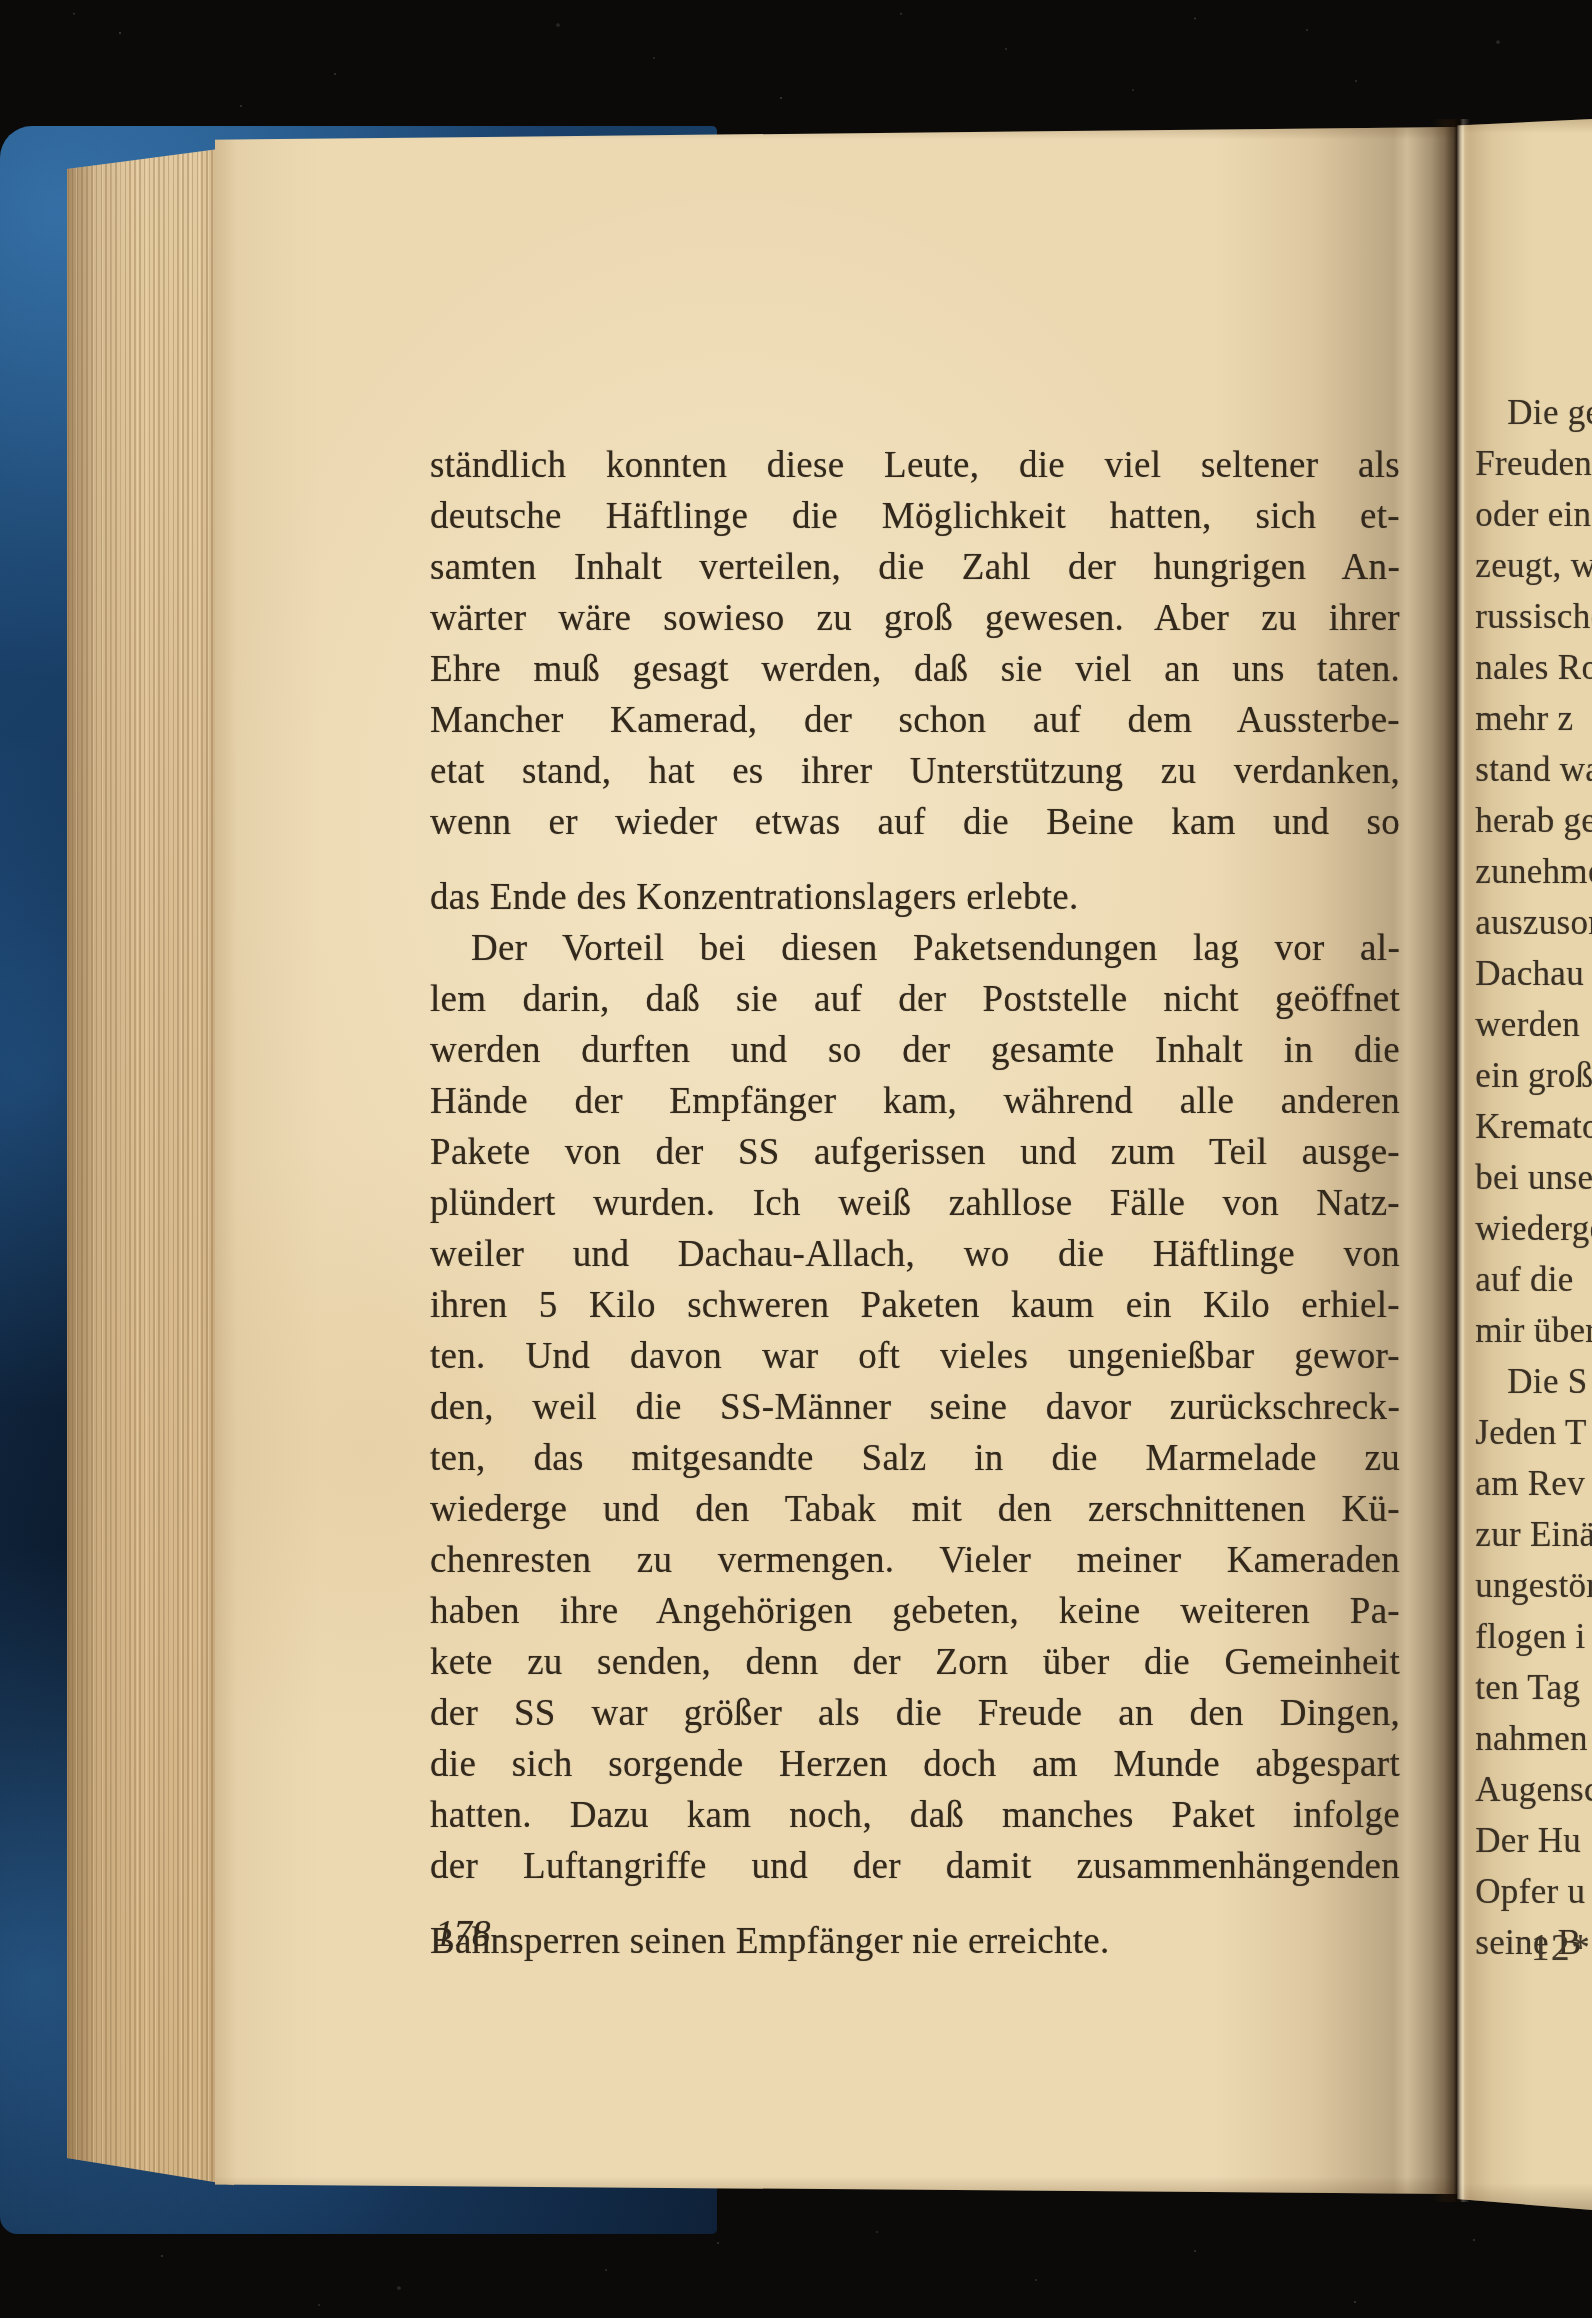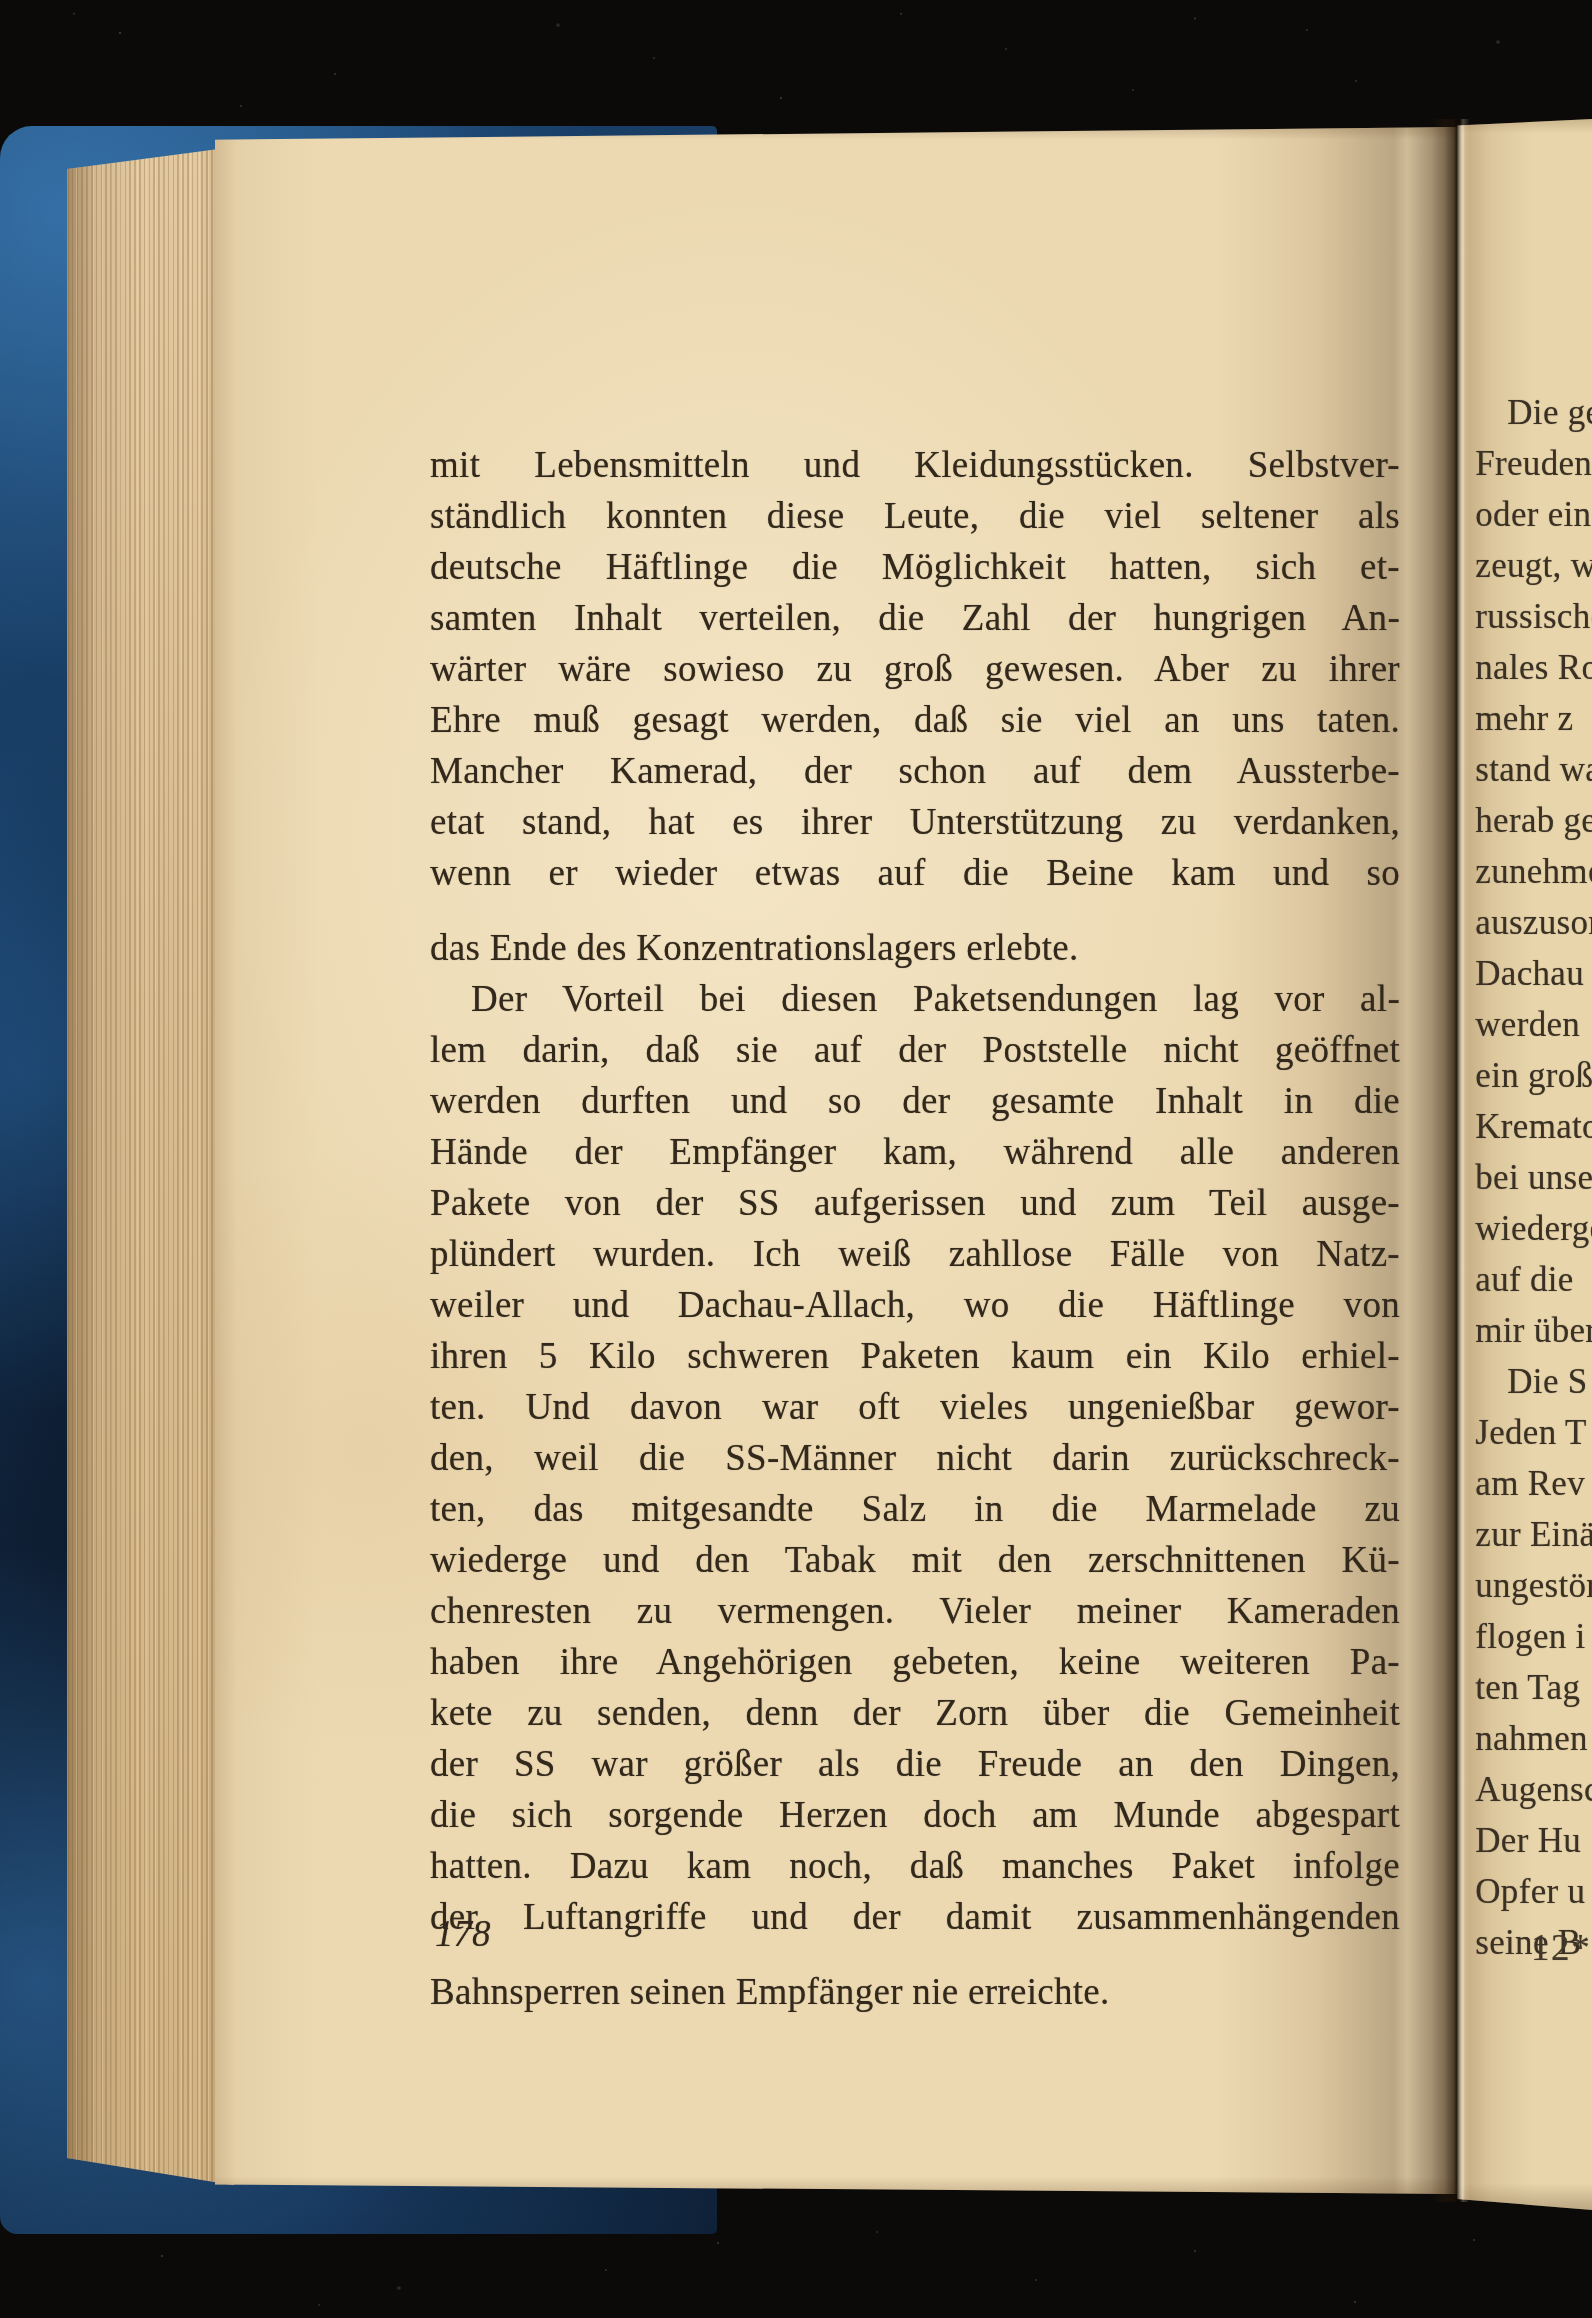--- a/index.html
+++ b/index.html
@@ -129,40 +129,39 @@
 <body>
 
 <div class="abs dust"></div>
 
 <div>
   <div class="abs cover"></div>
   <div class="abs fore-edge"></div>
 
   <div class="abs left-page">
     <div class="abs text-block">
-        <div class="line">mit Lebensmitteln und Kleidungsstücken. Selbstver-</div>
         <div class="line">ständlich konnten diese Leute, die viel seltener als</div>
         <div class="line">deutsche Häftlinge die Möglichkeit hatten, sich et-</div>
         <div class="line">samten Inhalt verteilen, die Zahl der hungrigen An-</div>
         <div class="line">wärter wäre sowieso zu groß gewesen. Aber zu ihrer</div>
         <div class="line">Ehre muß gesagt werden, daß sie viel an uns taten.</div>
         <div class="line">Mancher Kamerad, der schon auf dem Aussterbe-</div>
         <div class="line">etat stand, hat es ihrer Unterstützung zu verdanken,</div>
         <div class="line">wenn er wieder etwas auf die Beine kam und so</div>
         <div class="line last">das Ende des Konzentrationslagers erlebte.</div>
         <div class="line indent">Der Vorteil bei diesen Paketsendungen lag vor al-</div>
         <div class="line">lem darin, daß sie auf der Poststelle nicht geöffnet</div>
         <div class="line">werden durften und so der gesamte Inhalt in die</div>
         <div class="line">Hände der Empfänger kam, während alle anderen</div>
         <div class="line">Pakete von der SS aufgerissen und zum Teil ausge-</div>
         <div class="line">plündert wurden.  Ich weiß zahllose Fälle von Natz-</div>
         <div class="line">weiler und Dachau-Allach, wo die Häftlinge von</div>
         <div class="line">ihren 5 Kilo schweren Paketen kaum ein Kilo erhiel-</div>
         <div class="line">ten.  Und davon war oft vieles ungenießbar gewor-</div>
-        <div class="line">den, weil die SS-Männer nicht darin zurückschreck-</div>
+        <div class="line">den, weil die SS-Männer seine davor zurückschreck-</div>
         <div class="line">ten, das mitgesandte Salz in die Marmelade zu</div>
         <div class="line">wiederge und den Tabak mit den zerschnittenen Kü-</div>
         <div class="line">chenresten zu vermengen.  Vieler meiner Kameraden</div>
         <div class="line">haben ihre Angehörigen gebeten, keine weiteren Pa-</div>
         <div class="line">kete zu senden, denn der Zorn über die Gemeinheit</div>
         <div class="line">der SS war größer als die Freude an den Dingen,</div>
         <div class="line">die sich sorgende Herzen doch am Munde abgespart</div>
         <div class="line">hatten.  Dazu kam noch, daß manches Paket infolge</div>
         <div class="line">der Luftangriffe und der damit zusammenhängenden</div>
         <div class="line last">Bahnsperren seinen Empfänger nie erreichte.</div>

